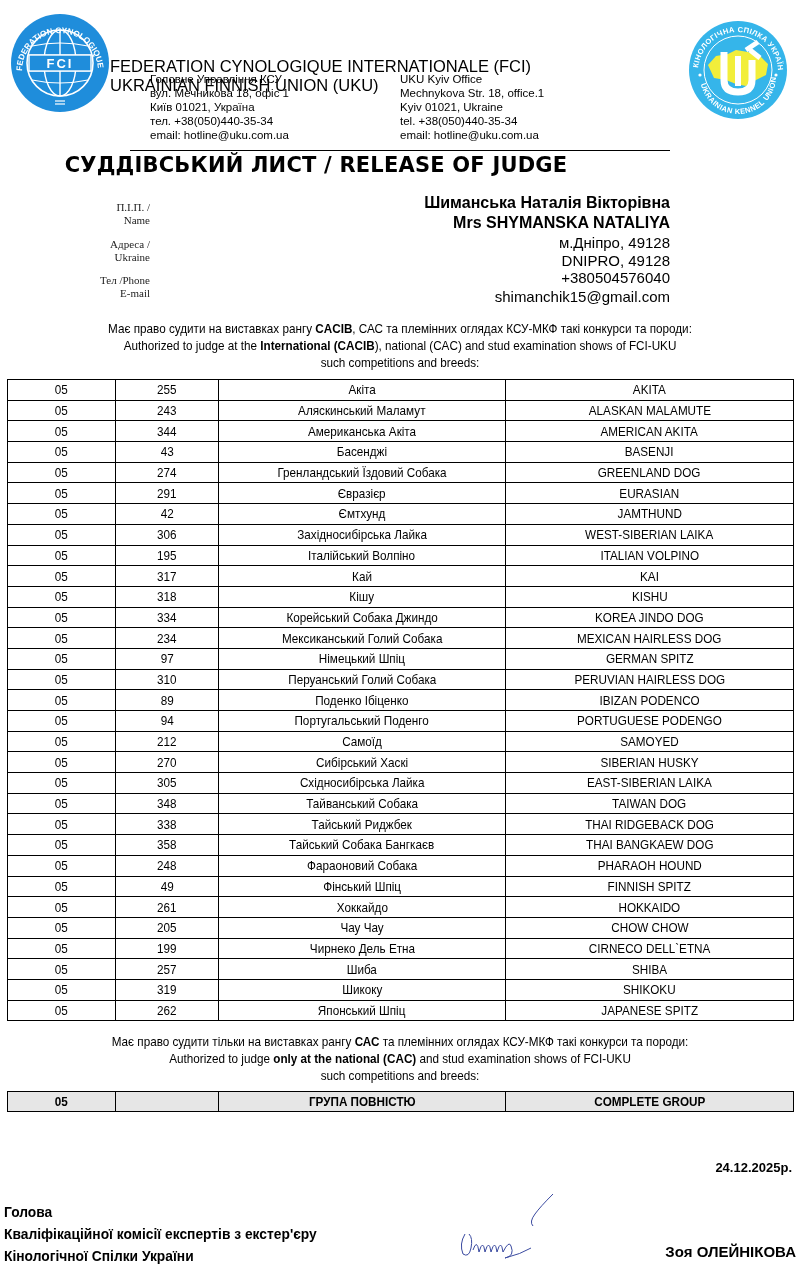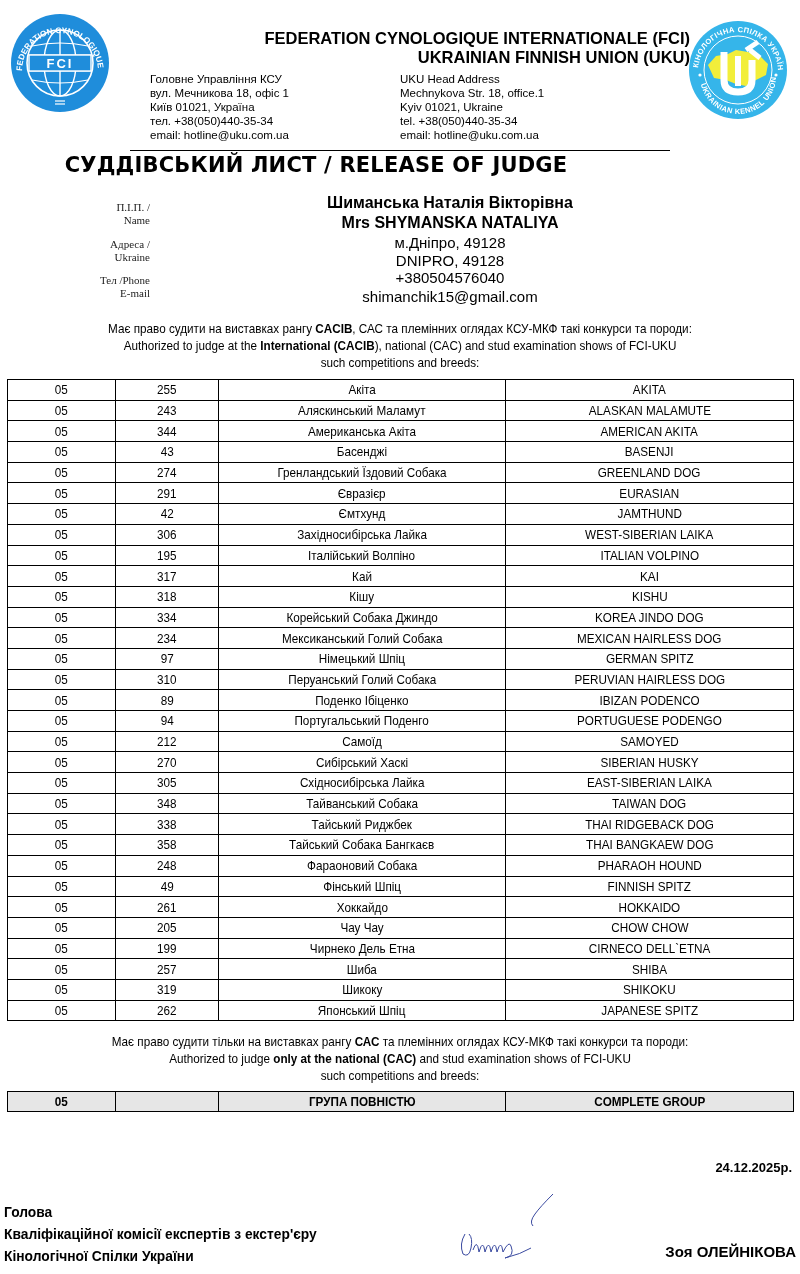--- a/index.html
+++ b/index.html
@@ -3,35 +3,35 @@
 <meta charset="utf-8">
 <style>
   * { box-sizing: border-box; margin: 0; padding: 0; }
   html, body { width: 800px; height: 1274px; background: #ffffff; overflow: hidden; }
   body { position: relative; font-family: "Liberation Sans", sans-serif; color: #000; }
 
   .logo { position: absolute; }
   .logo-fci { left: 10px; top: 13px; width: 100px; height: 100px; }
   .logo-uku { left: 688px; top: 20px; width: 100px; height: 100px; }
 
-  .hdr-title { position: absolute; left: 110px; width: 580px; text-align: right; font-weight: bold; font-size: 16.5px; line-height: 19px; }
+  .hdr-title { position: absolute; left: 110px; width: 580px; text-align: left; font-weight: normal; font-size: 16.5px; line-height: 19px; margin-top: 28px; }
   .hdr-title.l1 { top: 29px; }
   .hdr-title.l2 { top: 48px; }
 
   .office { position: absolute; top: 72px; width: 230px; font-size: 11.5px; line-height: 14px; }
   .office.ua { left: 150px; }
   .office.en { left: 400px; }
 
   .hr { position: absolute; left: 130px; width: 540px; top: 150px; height: 0; border-top: 1.5px solid #000; }
 
   .main-title { position: absolute; top: 153px; left: 0; width: 632px; text-align: center; font-family: "DejaVu Sans", sans-serif; font-weight: bold; font-size: 21px; letter-spacing: 0.2px; }
 
   .lbl { position: absolute; left: 60px; width: 90px; text-align: right; font-family: "Liberation Serif", serif; font-size: 11px; line-height: 13px; color: #222; }
 
-  .val { position: absolute; left: 230px; width: 440px; text-align: center; font-size: 15px; line-height: 19px; }
+  .val { position: absolute; left: 230px; width: 440px; text-align: right; font-size: 15px; line-height: 19px; }
   .val.bold { font-weight: bold; font-size: 16px; }
 
   .para { position: absolute; left: 0; width: 800px; text-align: center; font-size: 13px; line-height: 16px; transform: scaleX(0.9); transform-origin: center; }
   .para b { font-weight: bold; }
 
   table.breeds { position: absolute; left: 7px; top: 379px; width: 786px; border-collapse: collapse; table-layout: fixed; }
   table.breeds td { border: 1px solid #000; height: 20.7px; padding: 0; text-align: center; font-size: 13px; line-height: 19px; white-space: nowrap; overflow: hidden; }
   table.breeds td span { display: inline-block; transform: scaleX(0.9); }
 
   table.cac { position: absolute; left: 7px; top: 1091px; width: 786px; border-collapse: collapse; table-layout: fixed; }
@@ -80,21 +80,21 @@
 <div class="hdr-title l2">UKRAINIAN FINNISH UNION (UKU)</div>
 
 <div class="office ua">
   <div>Головне Управління КСУ</div>
   <div>вул. Мечникова 18, офіс 1</div>
   <div>Київ 01021, Україна</div>
   <div>тел. +38(050)440-35-34</div>
   <div>email: hotline@uku.com.ua</div>
 </div>
 <div class="office en">
-  <div>UKU Head Address</div>
+  <div>UKU Kyiv Office</div>
   <div>Mechnykova Str. 18, office.1</div>
   <div>Kyiv 01021, Ukraine</div>
   <div>tel. +38(050)440-35-34</div>
   <div>email: hotline@uku.com.ua</div>
 </div>
 
 <div class="hr"></div>
 <div class="main-title">СУДДІВСЬКИЙ ЛИСТ / RELEASE OF JUDGE</div>
 
 <div class="lbl" style="top:201px;">

